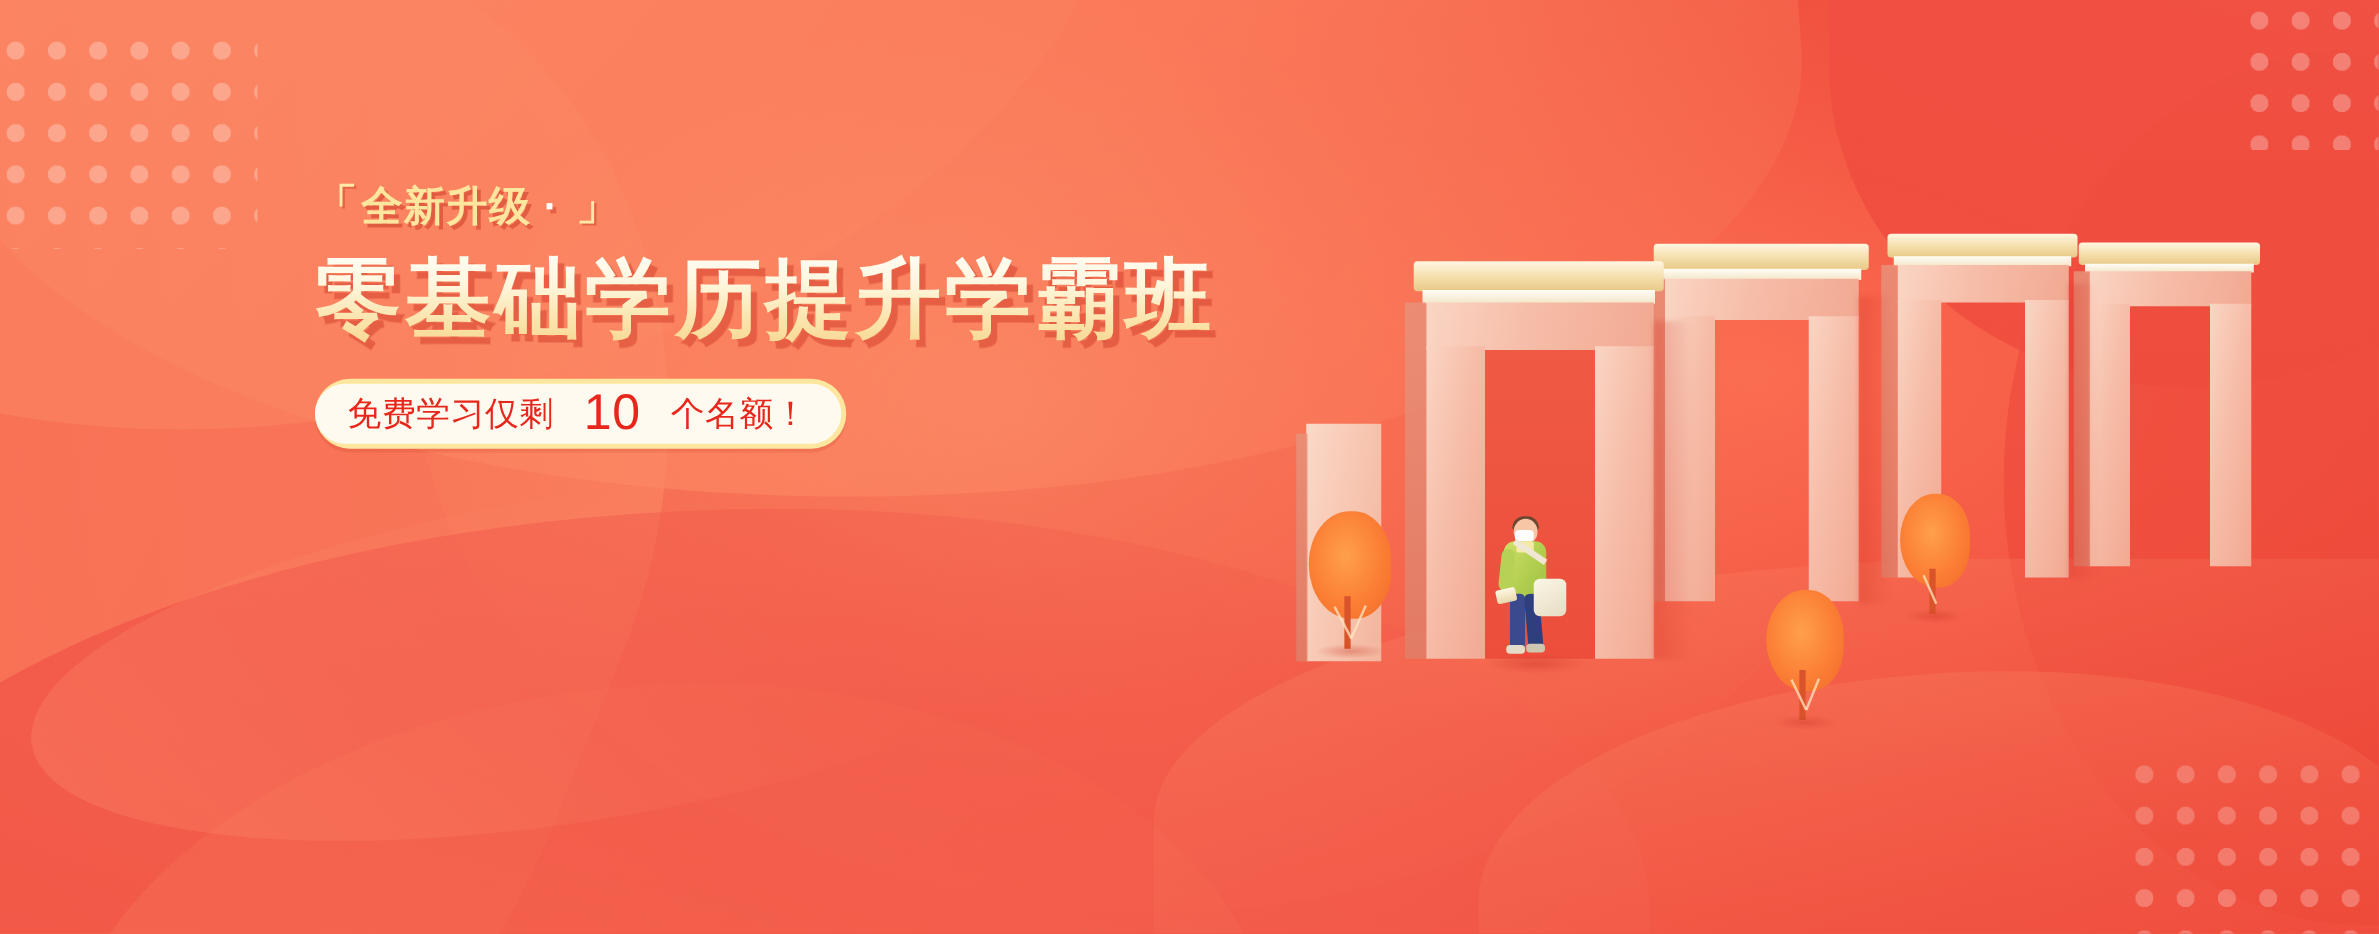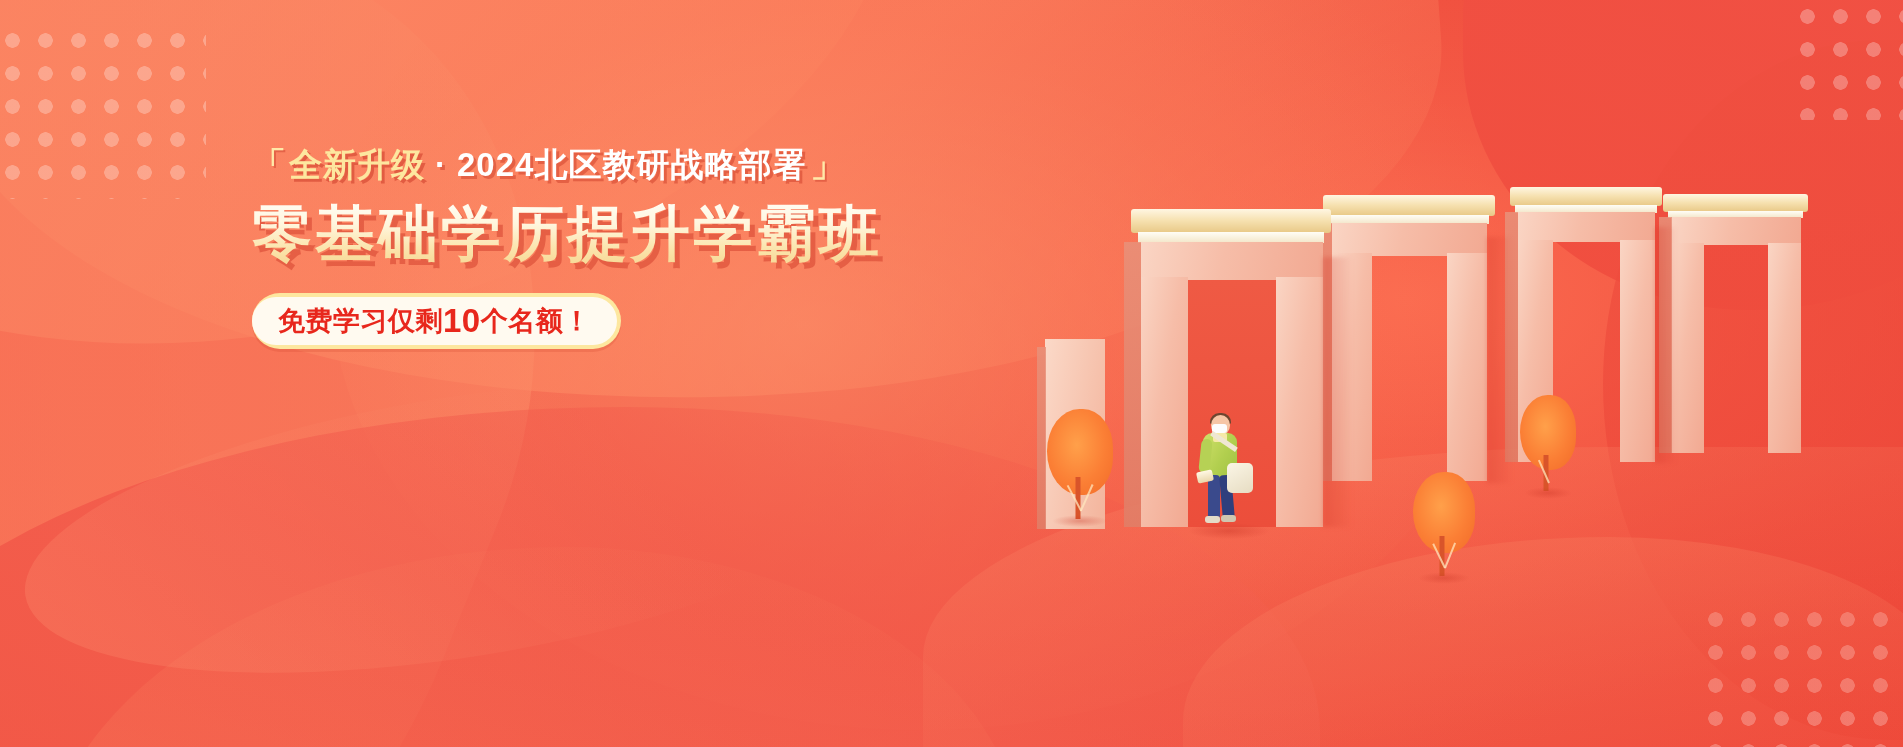--- a/index.html
+++ b/index.html
@@ -124,21 +124,21 @@
     text-shadow:3px 3px 0 rgba(196,44,28,.40);
   }
   .kicker .k-dot {
     color:#ffffff;
     margin:0 10px;
     text-shadow:3px 3px 0 rgba(196,44,28,.40);
   }
 
   .headline {
     margin-top:14px;
-    font-size:60px;
+    font-size:69px;
     font-weight:bold;
     letter-spacing:3px;
     line-height:1.08;
     white-space:nowrap;
     background:linear-gradient(180deg,#fffdf4 0%, #fff6dd 34%, #fbe4ac 72%, #f6d793 100%);
     -webkit-background-clip:text;
     background-clip:text;
     color:transparent;
     -webkit-text-fill-color:transparent;
     filter:drop-shadow(5px 6px 0 rgba(199,46,30,.42));
@@ -161,26 +161,27 @@
     color:#b8341c;
     letter-spacing:.5px;
     white-space:nowrap;
   }
   .pill-right {
     display:flex; align-items:center;
     margin:4px 4px 4px 0;
     padding:0 26px;
     background:#fffaf0;
     border-radius:24px;
-    font-size:27px; font-weight:bold;
+    font-size:27px; font-weight:normal;
     color:#e8271c;
     letter-spacing:.5px;
     white-space:nowrap;
-  }
-  .pill-right .num { font-size:33px; }
+    gap:24px;
+  }
+  .pill-right .num { font-size:40px; }
 
   
   .illo { position:absolute; right:0; bottom:0; width:880px; height:560px; }
 
   .arch {
     position:absolute;
     background:linear-gradient(100deg,#fad5c4 0%, #f6bda8 45%, #f2a992 100%);
   }
   .book-top {
     position:absolute;
@@ -366,21 +367,20 @@
       <div class="shadow"></div>
     </div>
   </div>
 
   <div class="content">
 
     <div class="kicker">
       <span class="brk open">「</span>
       <span class="k-yellow">全新升级</span>
       <span class="k-dot">·</span>
-      <span class="k-white">2024北区教研战略部署</span>
       <span class="brk close">」</span>
     </div>
 
     <div class="headline">零基础学历提升学霸班</div>
 
     <div class="pill-row">
       <div class="pill-right">
         <span>免费学习仅剩</span>
         <span class="num">10</span>
         <span>个名额！</span>

